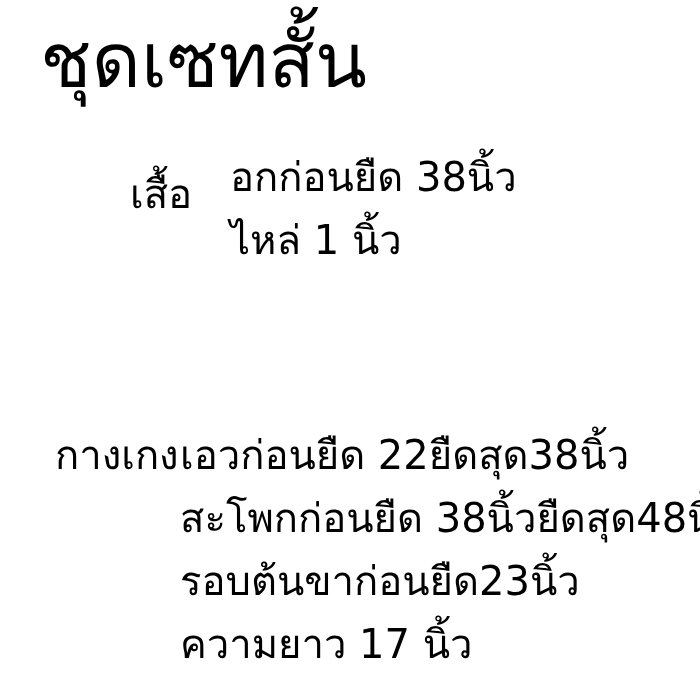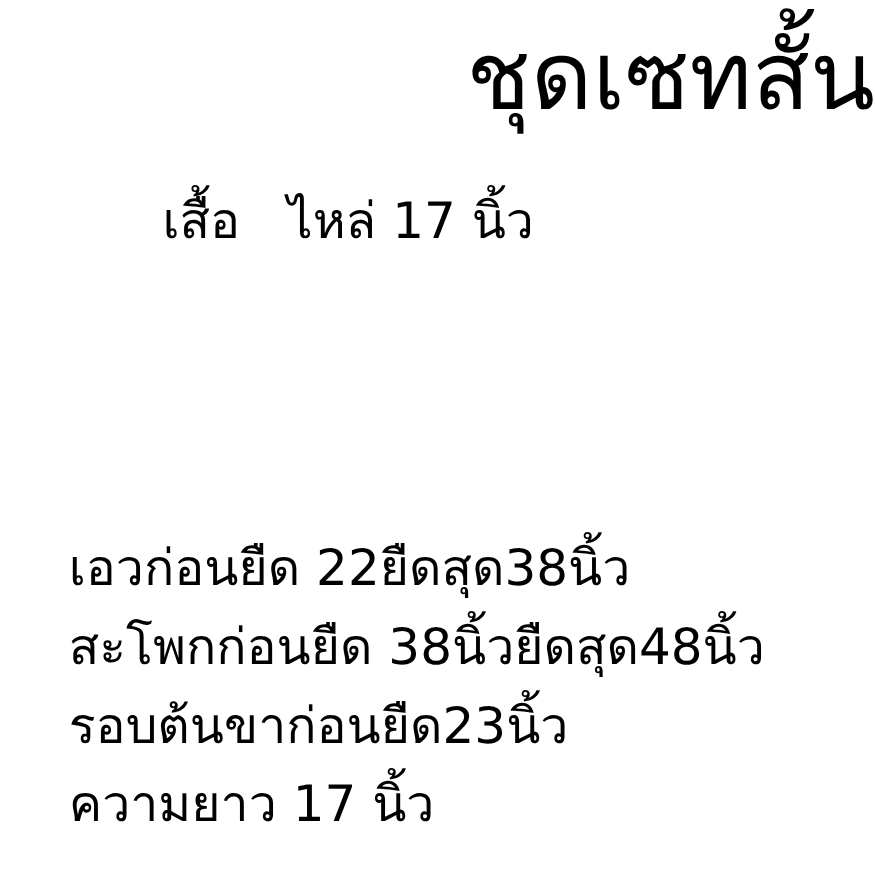--- a/index.html
+++ b/index.html
@@ -16,38 +16,39 @@
     color: #000000;
   }
   .title {
     position: absolute;
     top: 6px;
     left: 0;
     width: 700px;
     margin: 0;
     padding-left: 40px;
     box-sizing: border-box;
-    text-align: right;
+    text-align: left;
     font-size: 76px;
     font-weight: 400;
     line-height: 1.45;
     white-space: nowrap;
   }
   .section {
     position: absolute;
     display: flex;
     align-items: flex-start;
   }
   .section-shirt {
     left: 130px;
     top: 146px;
   }
   .section-shirt .label {
     width: 100px;
     flex: 0 0 100px;
+    margin-top: 17px;
   }
   .section-pants {
     left: 55px;
     top: 424px;
   }
   .section-pants .label {
     width: 125px;
     flex: 0 0 125px;
   }
   .label, .line {
@@ -60,24 +61,26 @@
   }
 </style>
 </head>
 <body>
 
 <h1 class="title">ชุดเซทสั้น</h1>
 
 <div class="section section-shirt">
   <div class="label">เสื้อ</div>
   <div class="lines">
-    <div class="line">ไหล่ 17 นิ้ว</div>
+    <div class="line">อกก่อนยืด 38นิ้ว</div>
+    <div class="line">ไหล่ 1 นิ้ว</div>
   </div>
 </div>
 
 <div class="section section-pants">
+  <div class="label">กางเกง</div>
   <div class="lines">
     <div class="line">เอวก่อนยืด 22ยืดสุด38นิ้ว</div>
     <div class="line">สะโพกก่อนยืด 38นิ้วยืดสุด48นิ้ว</div>
     <div class="line">รอบต้นขาก่อนยืด23นิ้ว</div>
     <div class="line">ความยาว 17 นิ้ว</div>
   </div>
 </div>
 
 </body></html>

